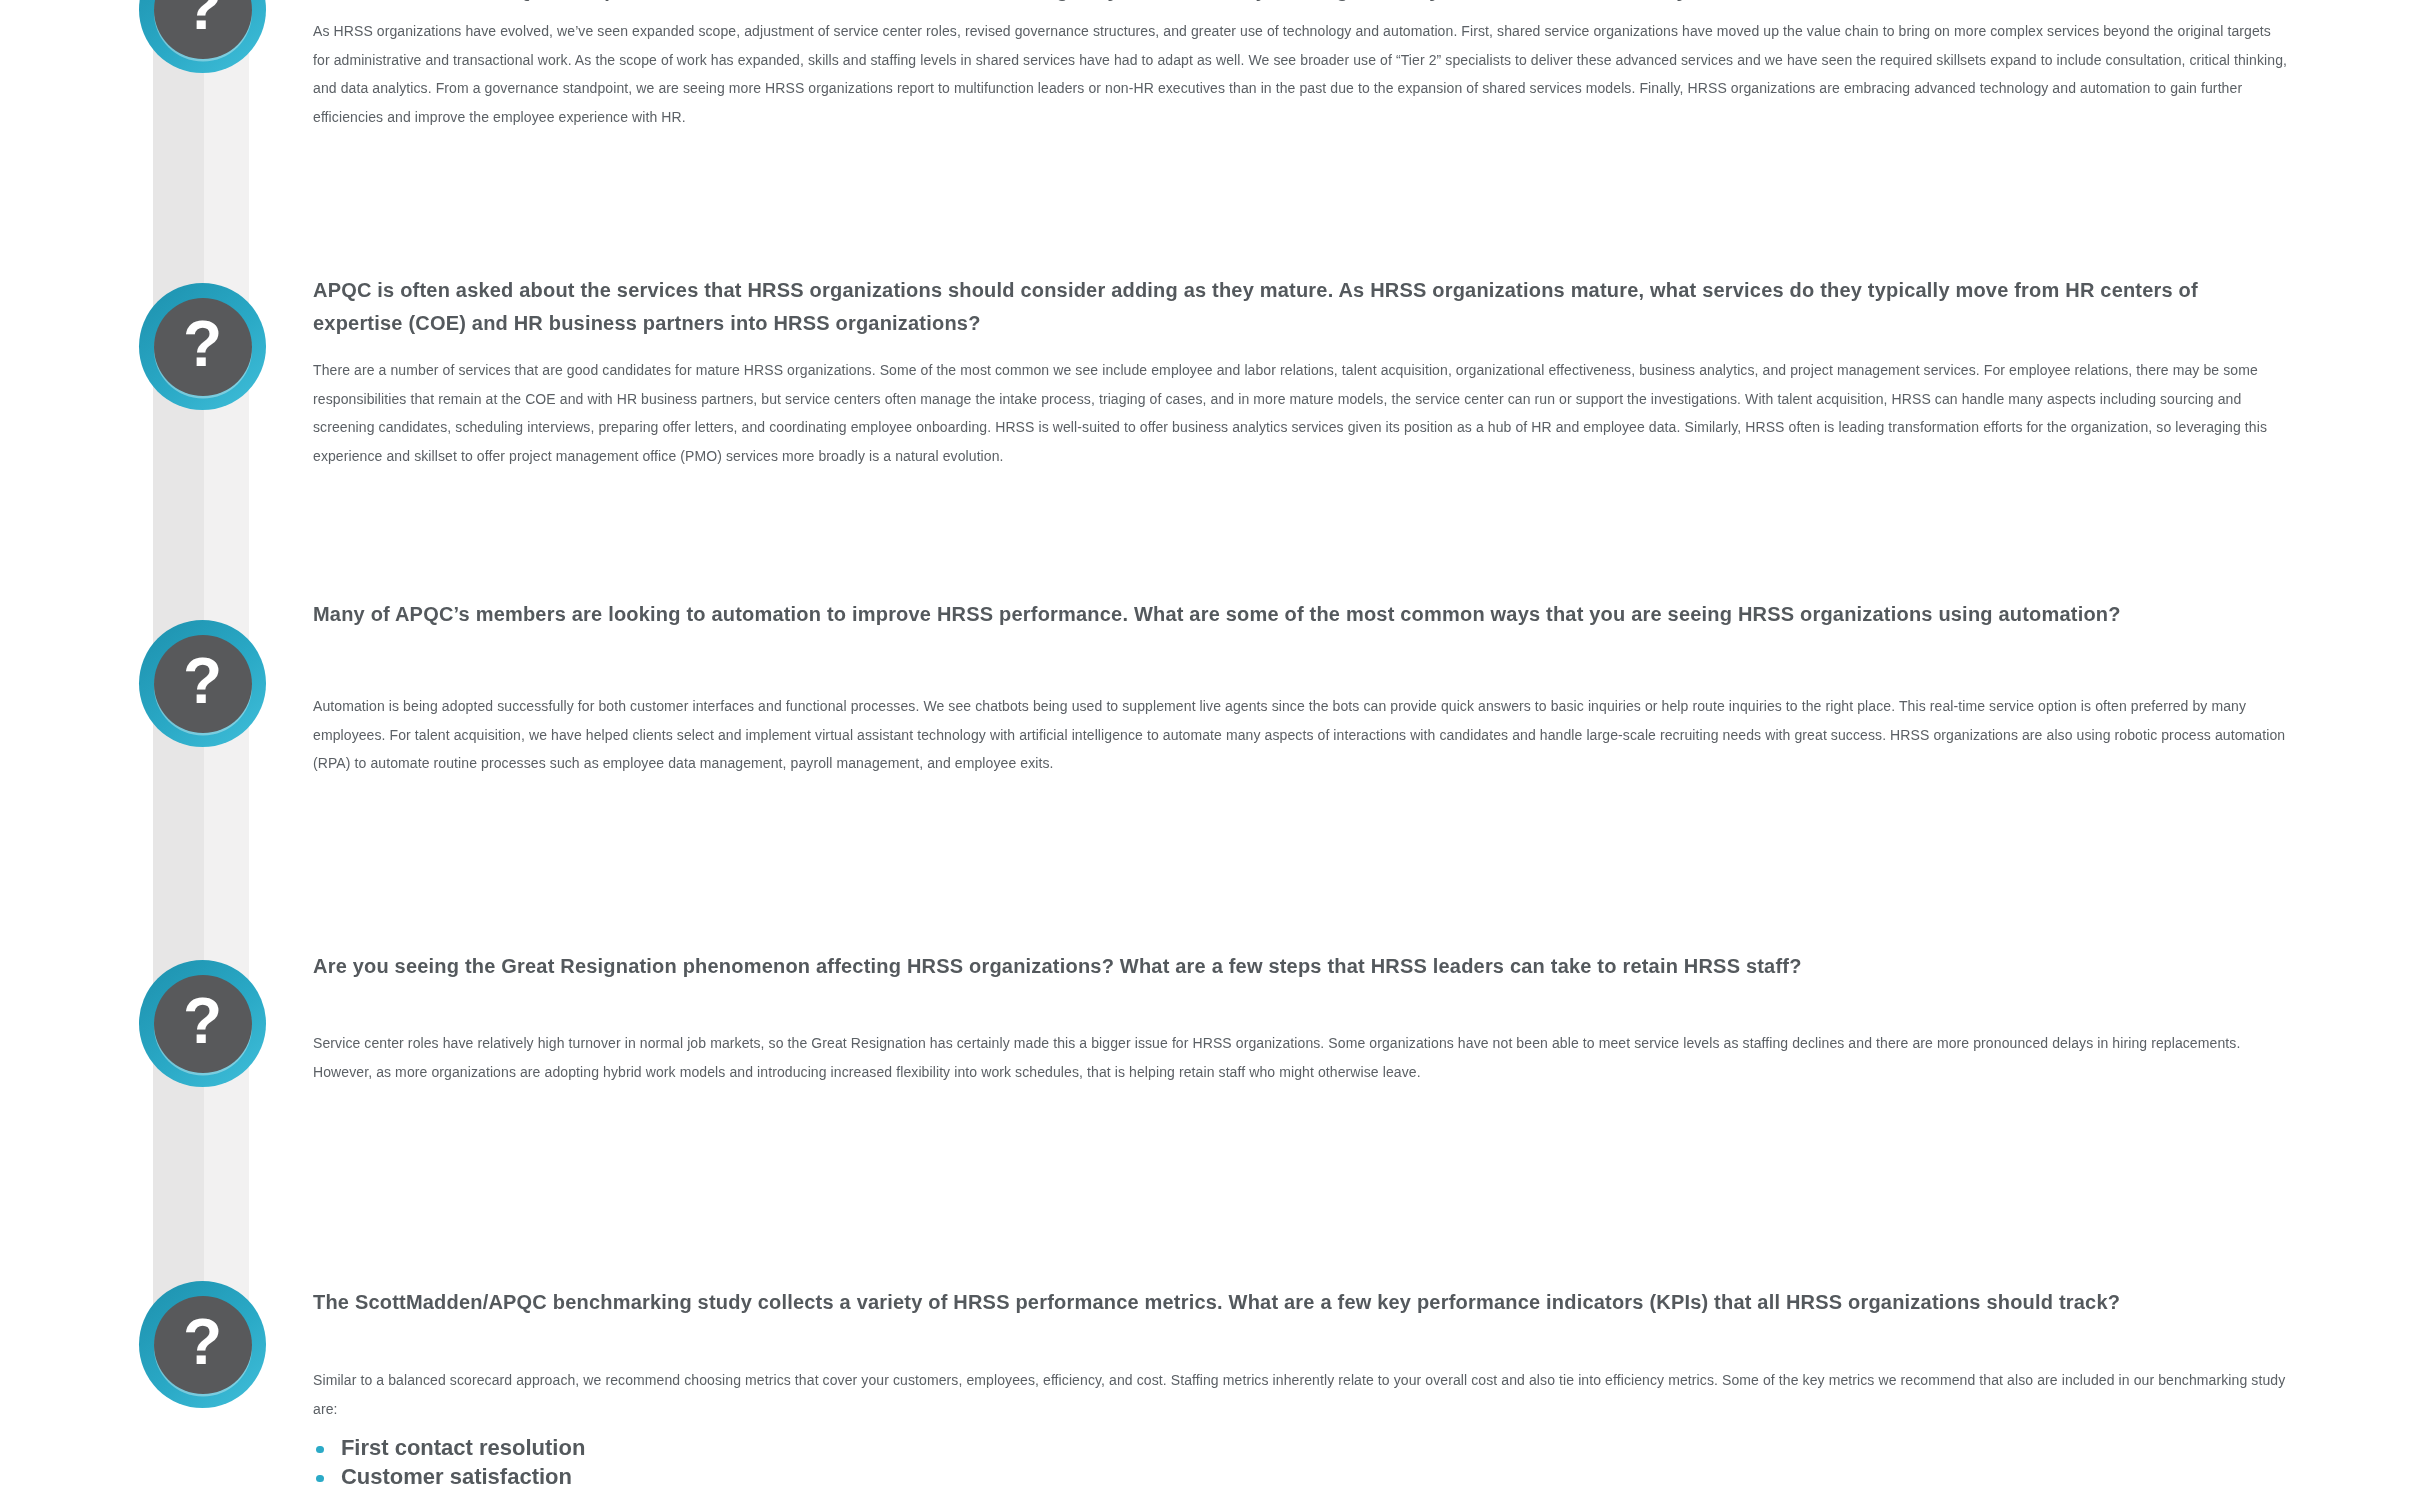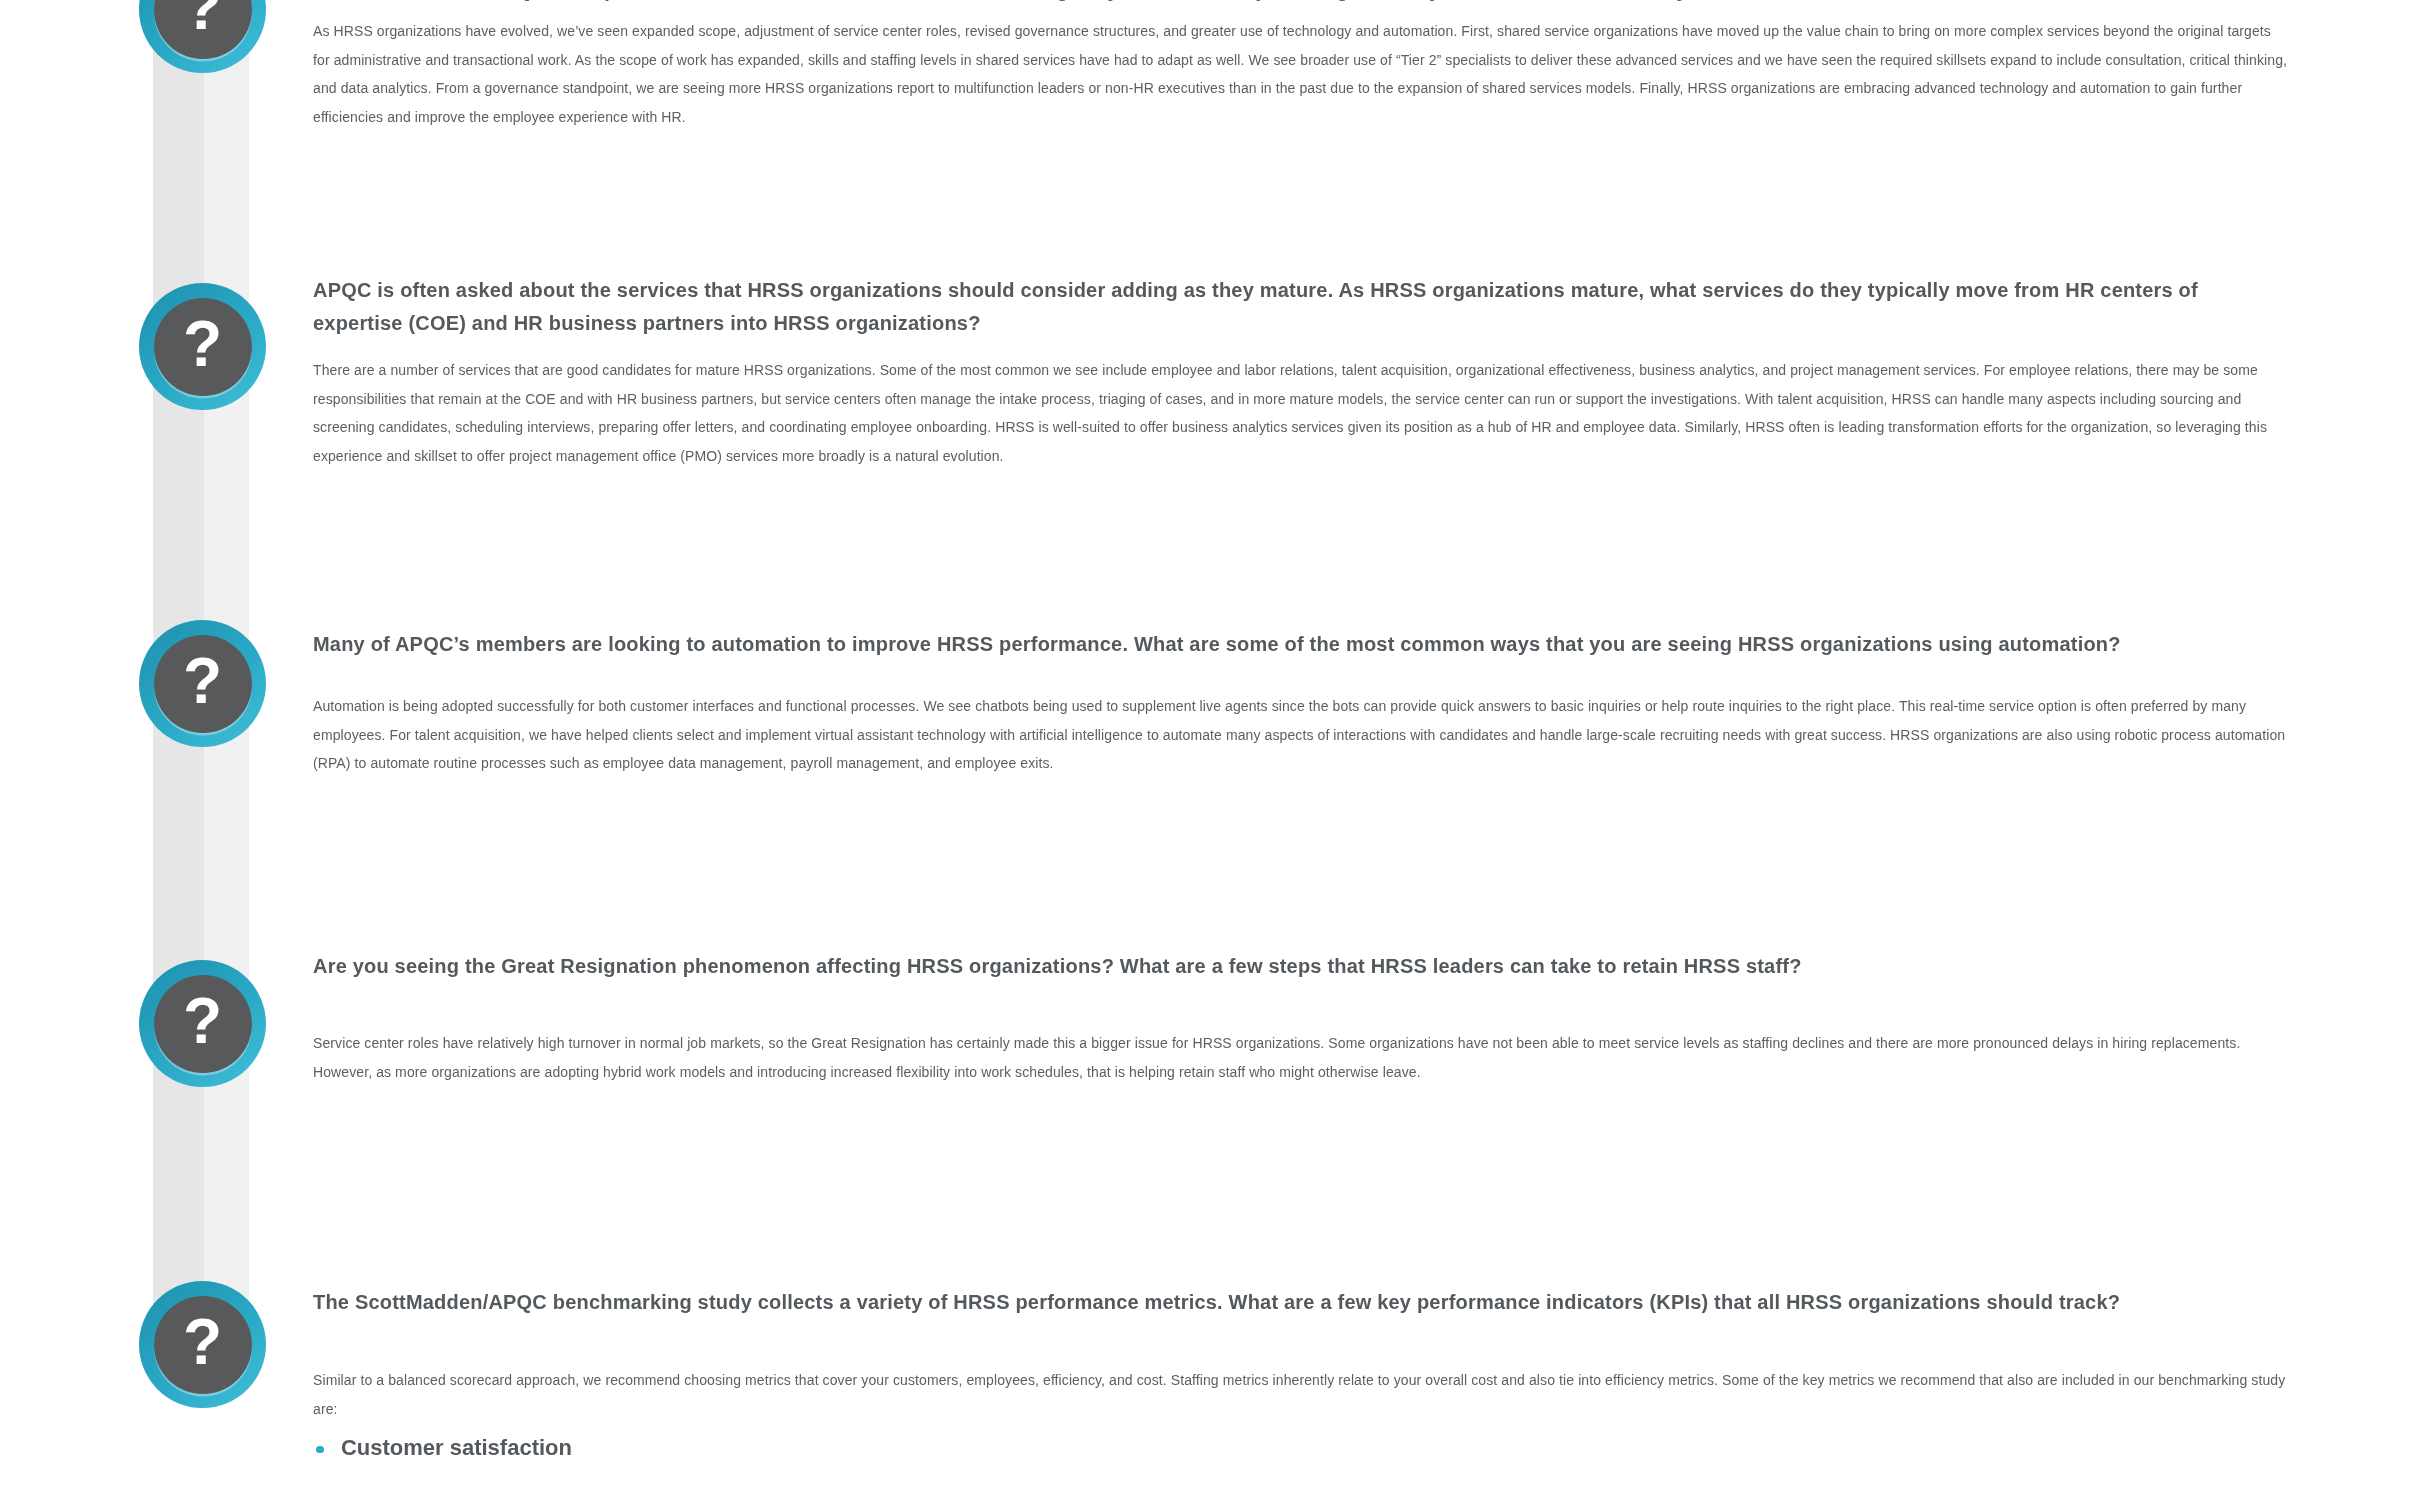--- a/index.html
+++ b/index.html
@@ -78,31 +78,35 @@
   </div>
 
   <div class="content">
 
     <div class="question" style="top:-26px;">ScottMadden and APQC have partnered on HR shared services benchmarking for years. What major changes have you seen in HRSS recently?</div>
     <div class="answer" style="top:17px;">As HRSS organizations have evolved, we’ve seen expanded scope, adjustment of service center roles, revised governance structures, and greater use of technology and automation. First, shared service organizations have moved up the value chain to bring on more complex services beyond the original targets for administrative and transactional work. As the scope of work has expanded, skills and staffing levels in shared services have had to adapt as well. We see broader use of “Tier 2” specialists to deliver these advanced services and we have seen the required skillsets expand to include consultation, critical thinking, and data analytics. From a governance standpoint, we are seeing more HRSS organizations report to multifunction leaders or non-HR executives than in the past due to the expansion of shared services models. Finally, HRSS organizations are embracing advanced technology and automation to gain further efficiencies and improve the employee experience with HR.</div>
 
     <div class="question" style="top:274px;">APQC is often asked about the services that HRSS organizations should consider adding as they mature. As HRSS organizations mature, what services do they typically move from HR centers of expertise (COE) and HR business partners into HRSS organizations?</div>
     <div class="answer" style="top:356px;">There are a number of services that are good candidates for mature HRSS organizations. Some of the most common we see include employee and labor relations, talent acquisition, organizational effectiveness, business analytics, and project management services. For employee relations, there may be some responsibilities that remain at the COE and with HR business partners, but service centers often manage the intake process, triaging of cases, and in more mature models, the service center can run or support the investigations. With talent acquisition, HRSS can handle many aspects including sourcing and screening candidates, scheduling interviews, preparing offer letters, and coordinating employee onboarding. HRSS is well-suited to offer business analytics services given its position as a hub of HR and employee data. Similarly, HRSS often is leading transformation efforts for the organization, so leveraging this experience and skillset to offer project management office (PMO) services more broadly is a natural evolution.</div>
 
-    <div class="question" style="top:628px;">Many of APQC’s members are looking to automation to improve HRSS performance. What are some of the most common ways that you are seeing HRSS organizations using automation?</div>
+    <div class="question" style="top:598px;">Many of APQC’s members are looking to automation to improve HRSS performance. What are some of the most common ways that you are seeing HRSS organizations using automation?</div>
     <div class="answer" style="top:692px;">Automation is being adopted successfully for both customer interfaces and functional processes. We see chatbots being used to supplement live agents since the bots can provide quick answers to basic inquiries or help route inquiries to the right place. This real-time service option is often preferred by many employees. For talent acquisition, we have helped clients select and implement virtual assistant technology with artificial intelligence to automate many aspects of interactions with candidates and handle large-scale recruiting needs with great success. HRSS organizations are also using robotic process automation (RPA) to automate routine processes such as employee data management, payroll management, and employee exits.</div>
 
     <div class="question" style="top:950px;">Are you seeing the Great Resignation phenomenon affecting HRSS organizations? What are a few steps that HRSS leaders can take to retain HRSS staff?</div>
     <div class="answer" style="top:1029px;">Service center roles have relatively high turnover in normal job markets, so the Great Resignation has certainly made this a bigger issue for HRSS organizations. Some organizations have not been able to meet service levels as staffing declines and there are more pronounced delays in hiring replacements. However, as more organizations are adopting hybrid work models and introducing increased flexibility into work schedules, that is helping retain staff who might otherwise leave.</div>
 
     <div class="question" style="top:1286px;">The ScottMadden/APQC benchmarking study collects a variety of HRSS performance metrics. What are a few key performance indicators (KPIs) that all HRSS organizations should track?</div>
     <div class="answer" style="top:1366px;">Similar to a balanced scorecard approach, we recommend choosing metrics that cover your customers, employees, efficiency, and cost. Staffing metrics inherently relate to your overall cost and also tie into efficiency metrics. Some of the key metrics we recommend that also are included in our benchmarking study are:</div>
 
     <div class="kpi-list" style="top:1435px;">
       <div class="kpi-item">
         <span class="kpi-dot"></span>
+        <span>First contact resolution</span>
+      </div>
+      <div class="kpi-item">
+        <span class="kpi-dot"></span>
         <span>Customer satisfaction</span>
       </div>
     </div>
 
   </div>
 </div>
 
 
 </body></html>

